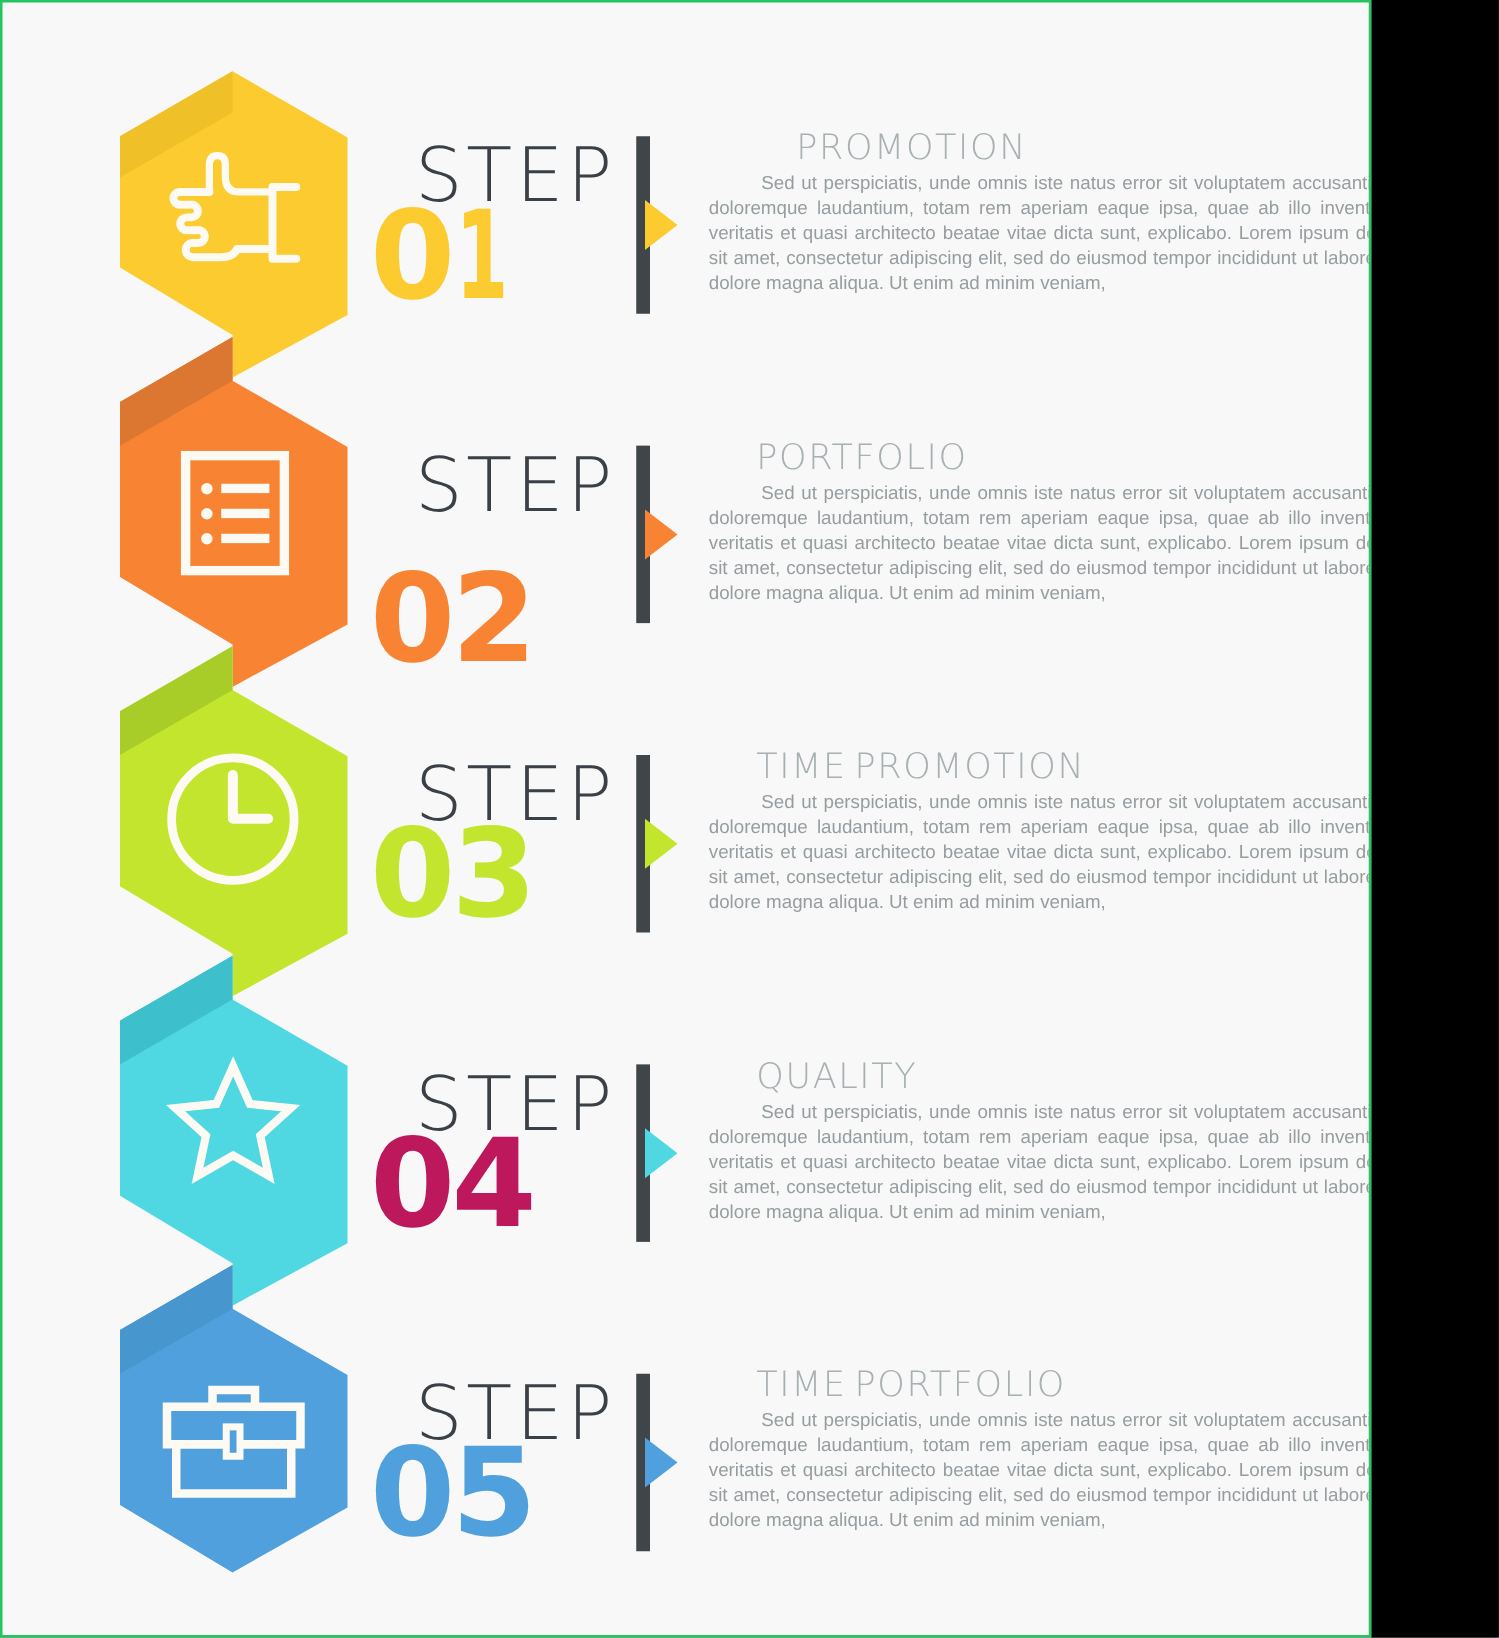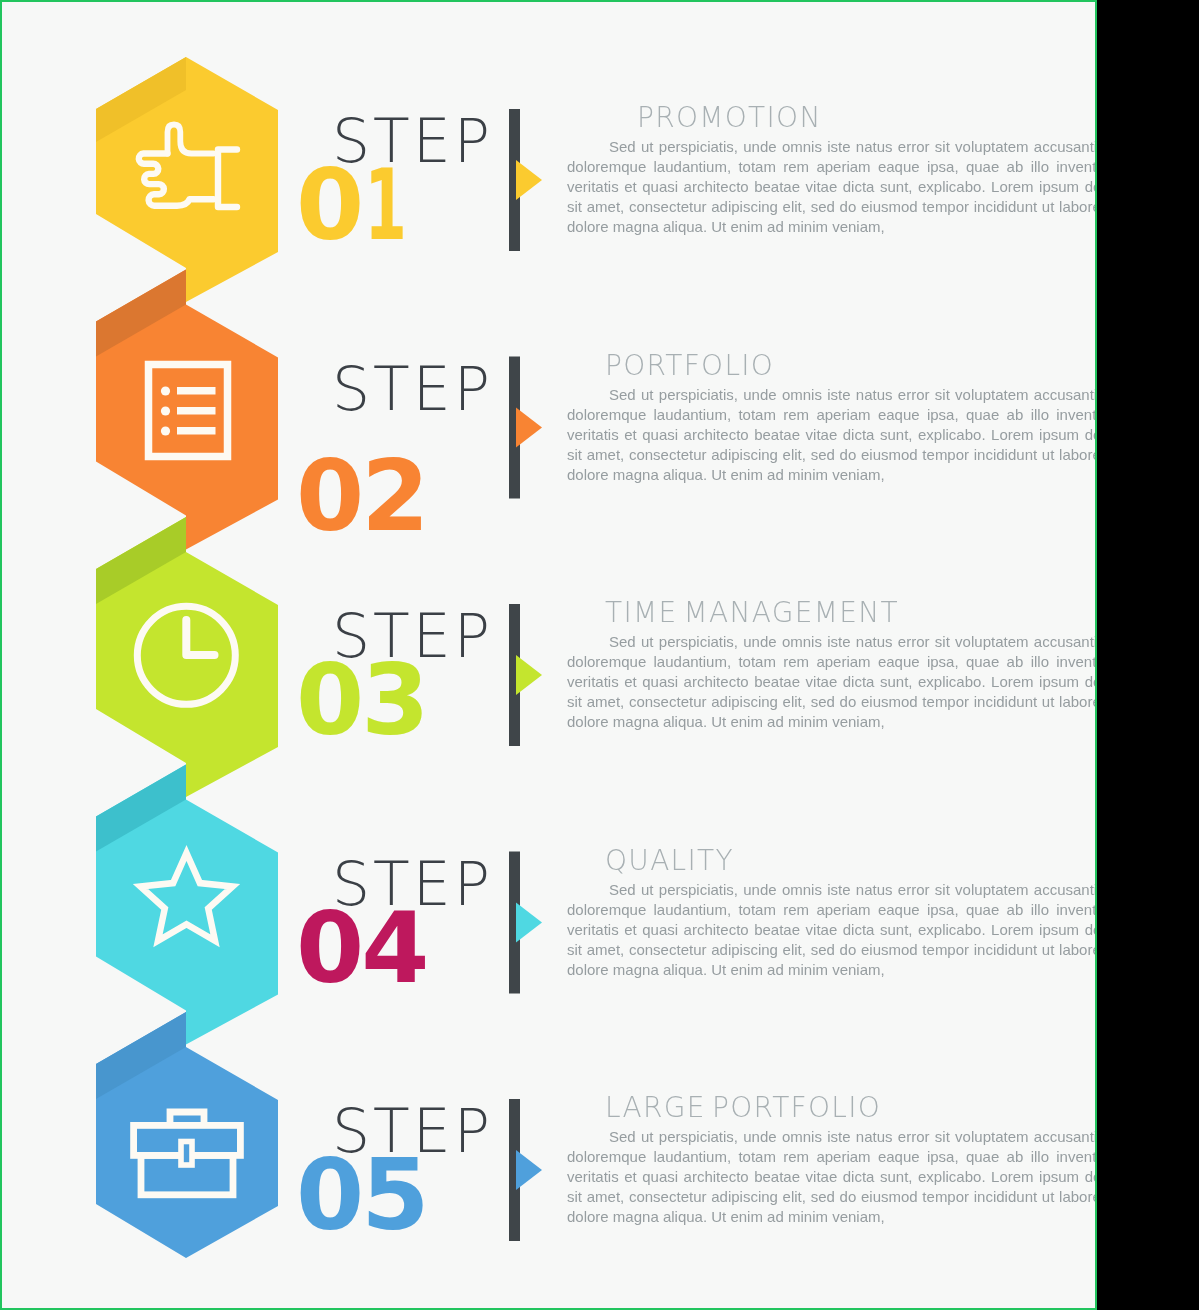--- a/index.html
+++ b/index.html
@@ -111,29 +111,29 @@
     </div>
     <div class="steprow" style="top:304.5px;">
       <div class="stepword" style="color: rgb(59, 64, 70);">STEP</div>
       <div class="stepnum" style="color: rgb(248, 132, 51); margin-top: 43px;"><i class="">0</i><i class="">2</i></div>
       <div class="heading" style="color: rgb(168, 176, 179);">PORTFOLIO</div>
       <div class="body" style="color: rgb(150, 157, 160);">Sed ut perspiciatis, unde omnis iste natus error sit voluptatem accusantium doloremque laudantium, totam rem aperiam eaque ipsa, quae ab illo inventore veritatis et quasi architecto beatae vitae dicta sunt, explicabo. Lorem ipsum dolor sit amet, consectetur adipiscing elit, sed do eiusmod tempor incididunt ut labore et dolore magna aliqua. Ut enim ad minim veniam,</div>
     </div>
     <div class="steprow" style="top:552px;">
       <div class="stepword" style="color: rgb(59, 64, 70);">STEP</div>
       <div class="stepnum" style="color: rgb(196, 229, 46);"><i class="">0</i><i class="">3</i></div>
-      <div class="heading" style="color: rgb(168, 176, 179);">TIME MANAGEMENT</div>
+      <div class="heading" style="color: rgb(168, 176, 179);">TIME PROMOTION</div>
       <div class="body" style="color: rgb(150, 157, 160);">Sed ut perspiciatis, unde omnis iste natus error sit voluptatem accusantium doloremque laudantium, totam rem aperiam eaque ipsa, quae ab illo inventore veritatis et quasi architecto beatae vitae dicta sunt, explicabo. Lorem ipsum dolor sit amet, consectetur adipiscing elit, sed do eiusmod tempor incididunt ut labore et dolore magna aliqua. Ut enim ad minim veniam,</div>
     </div>
     <div class="steprow" style="top:799.5px;">
       <div class="stepword" style="color: rgb(59, 64, 70);">STEP</div>
       <div class="stepnum" style="color: #be185d;"><i class="">0</i><i class="">4</i></div>
       <div class="heading" style="color: rgb(168, 176, 179);">QUALITY</div>
       <div class="body" style="color: rgb(150, 157, 160);">Sed ut perspiciatis, unde omnis iste natus error sit voluptatem accusantium doloremque laudantium, totam rem aperiam eaque ipsa, quae ab illo inventore veritatis et quasi architecto beatae vitae dicta sunt, explicabo. Lorem ipsum dolor sit amet, consectetur adipiscing elit, sed do eiusmod tempor incididunt ut labore et dolore magna aliqua. Ut enim ad minim veniam,</div>
     </div>
     <div class="steprow" style="top:1047px;">
       <div class="stepword" style="color: rgb(59, 64, 70);">STEP</div>
       <div class="stepnum" style="color: rgb(79, 160, 220);"><i class="">0</i><i class="">5</i></div>
-      <div class="heading" style="color: rgb(168, 176, 179);">LARGE PORTFOLIO</div>
+      <div class="heading" style="color: rgb(168, 176, 179);">TIME PORTFOLIO</div>
       <div class="body" style="color: rgb(150, 157, 160);">Sed ut perspiciatis, unde omnis iste natus error sit voluptatem accusantium doloremque laudantium, totam rem aperiam eaque ipsa, quae ab illo inventore veritatis et quasi architecto beatae vitae dicta sunt, explicabo. Lorem ipsum dolor sit amet, consectetur adipiscing elit, sed do eiusmod tempor incididunt ut labore et dolore magna aliqua. Ut enim ad minim veniam,</div>
     </div>
   </div>
 </div>
 
 </body></html>

